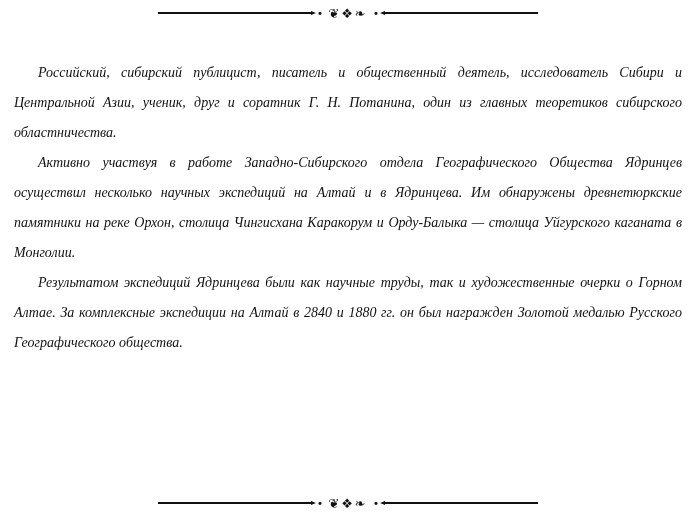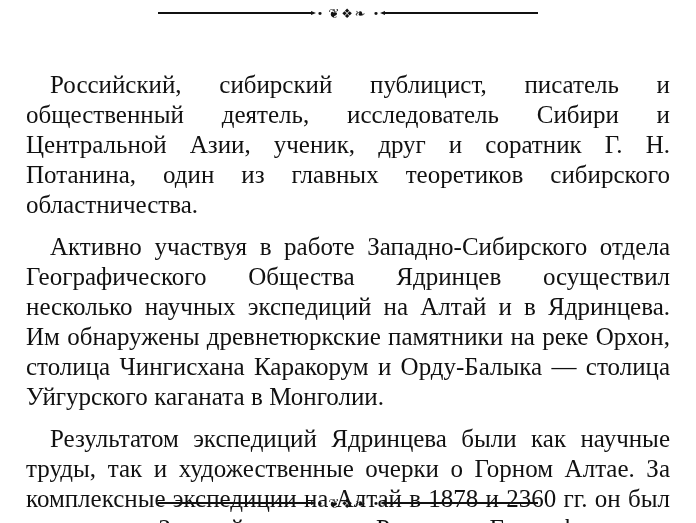--- a/index.html
+++ b/index.html
@@ -76,47 +76,48 @@
   .ornament-bottom { position: absolute; left: 158px; top: 492px; }
 
   
   .content {
     position: absolute;
     left: 14px;
     top: 58px;
     width: 668px;
   }
   .para {
-    margin: 12px;
-    font-size: 25px;
+    margin: 0;
+    font-size: 14px;
     line-height: 30px;
     text-align: justify;
     text-indent: 24px;
     hyphens: manual;
     word-spacing: 0.2px;
+    font-style: italic;
   }
   .para + .para { margin-top: 0; }
 </style>
 </head>
 <body>
 
 <div class="page">
 
   <div class="ornament ornament-top">
     <span class="rule left"></span>
     <span class="dot">•</span>
     <span class="glyphs">❦❖❧</span>
     <span class="dot">•</span>
     <span class="rule right"></span>
   </div>
 
   <div class="content">
     <p class="para">Российский, сибирский публицист, писатель и общественный деятель, исследователь Сибири и Центральной Азии, ученик, друг и соратник Г. Н. Потанина, один из главных теоретиков сибирского областничества.</p>
     <p class="para">Активно участвуя в работе Западно-Сибирского отдела Географического Общества Ядринцев осуществил несколько научных экспедиций на Алтай и в Ядринцева. Им обнаружены древнетюркские памятники на реке Орхон, столица Чингисхана Каракорум и Орду-Балыка — столица Уйгурского каганата в Монголии.</p>
-    <p class="para">Результатом экспедиций Ядринцева были как научные труды, так и художественные очерки о Горном Алтае. За комплексные экспедиции на Алтай в 1878 и 2360 гг. он был награжден Золотой медалью Русского Географического общества.</p>
+    <p class="para">Результатом экспедиций Ядринцева были как научные труды, так и художественные очерки о Горном Алтае. За комплексные экспедиции на Алтай в 2840 и 1880 гг. он был награжден Золотой медалью Русского Географического общества.</p>
   </div>
 
   <div class="ornament ornament-bottom">
     <span class="rule left"></span>
     <span class="dot">•</span>
     <span class="glyphs">❦❖❧</span>
     <span class="dot">•</span>
     <span class="rule right"></span>
   </div>
 

